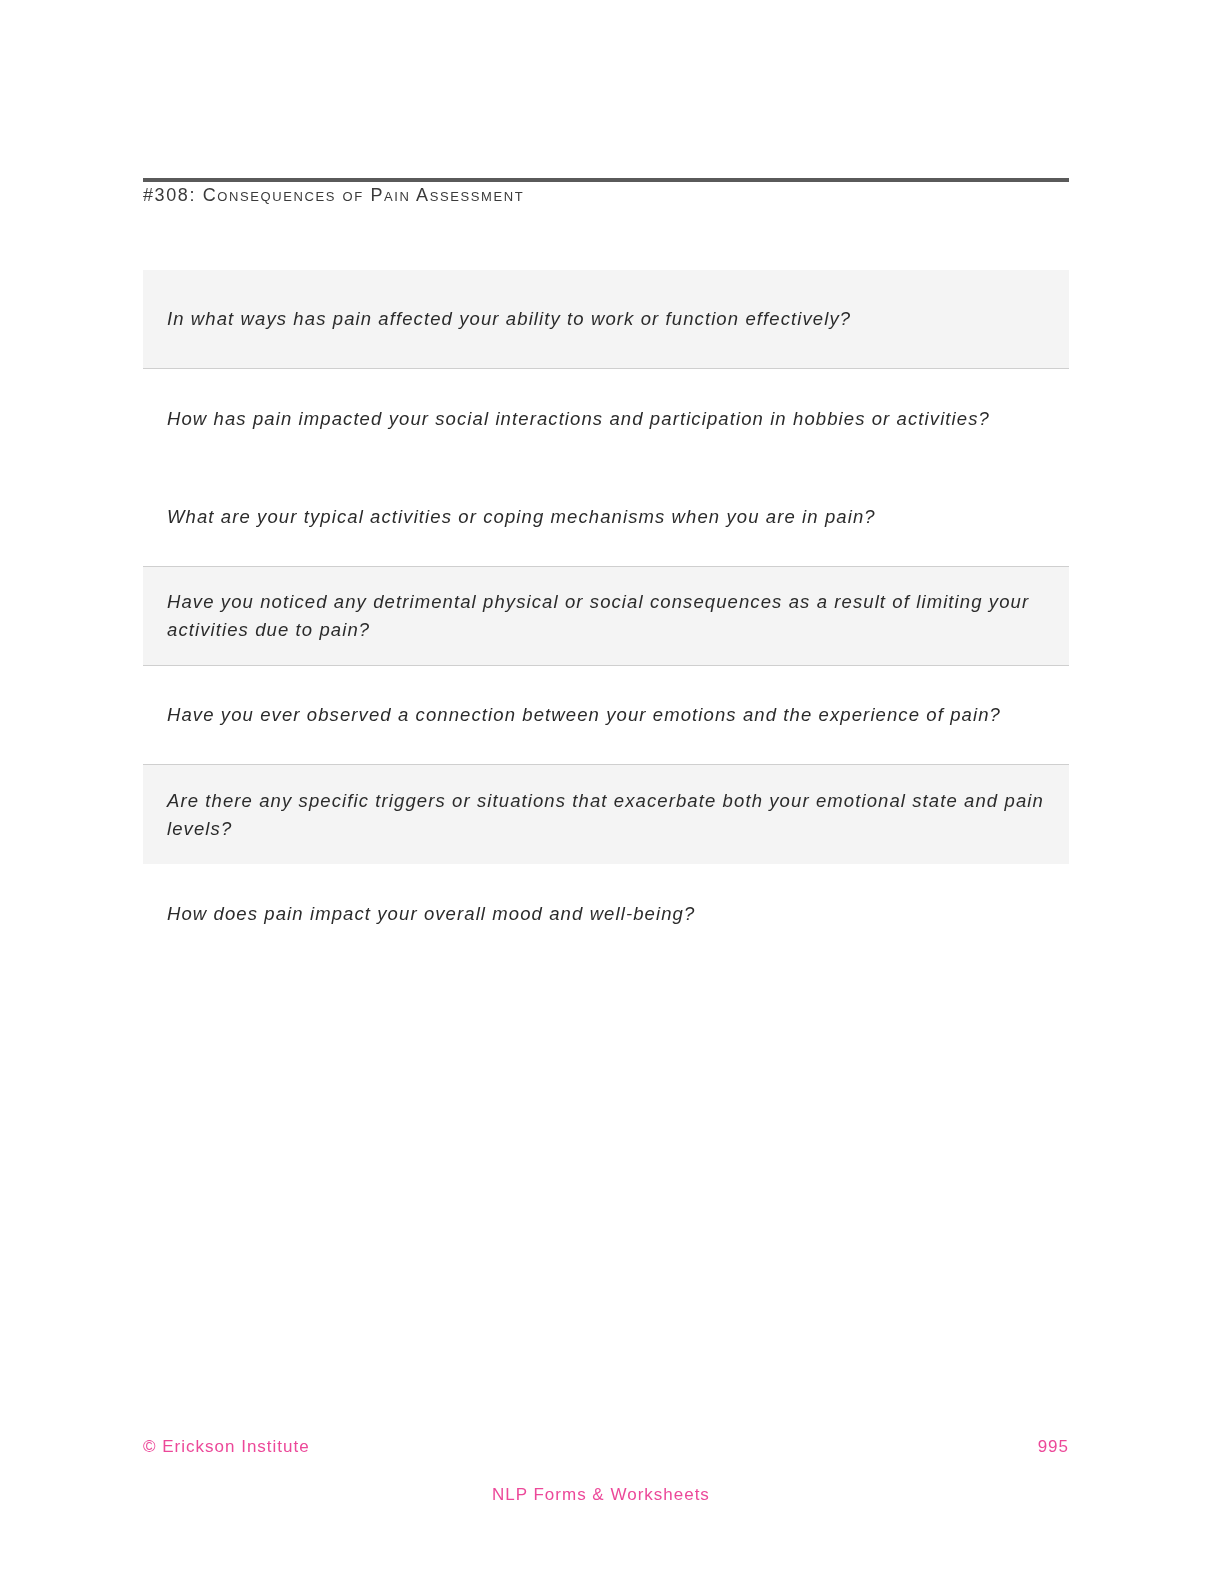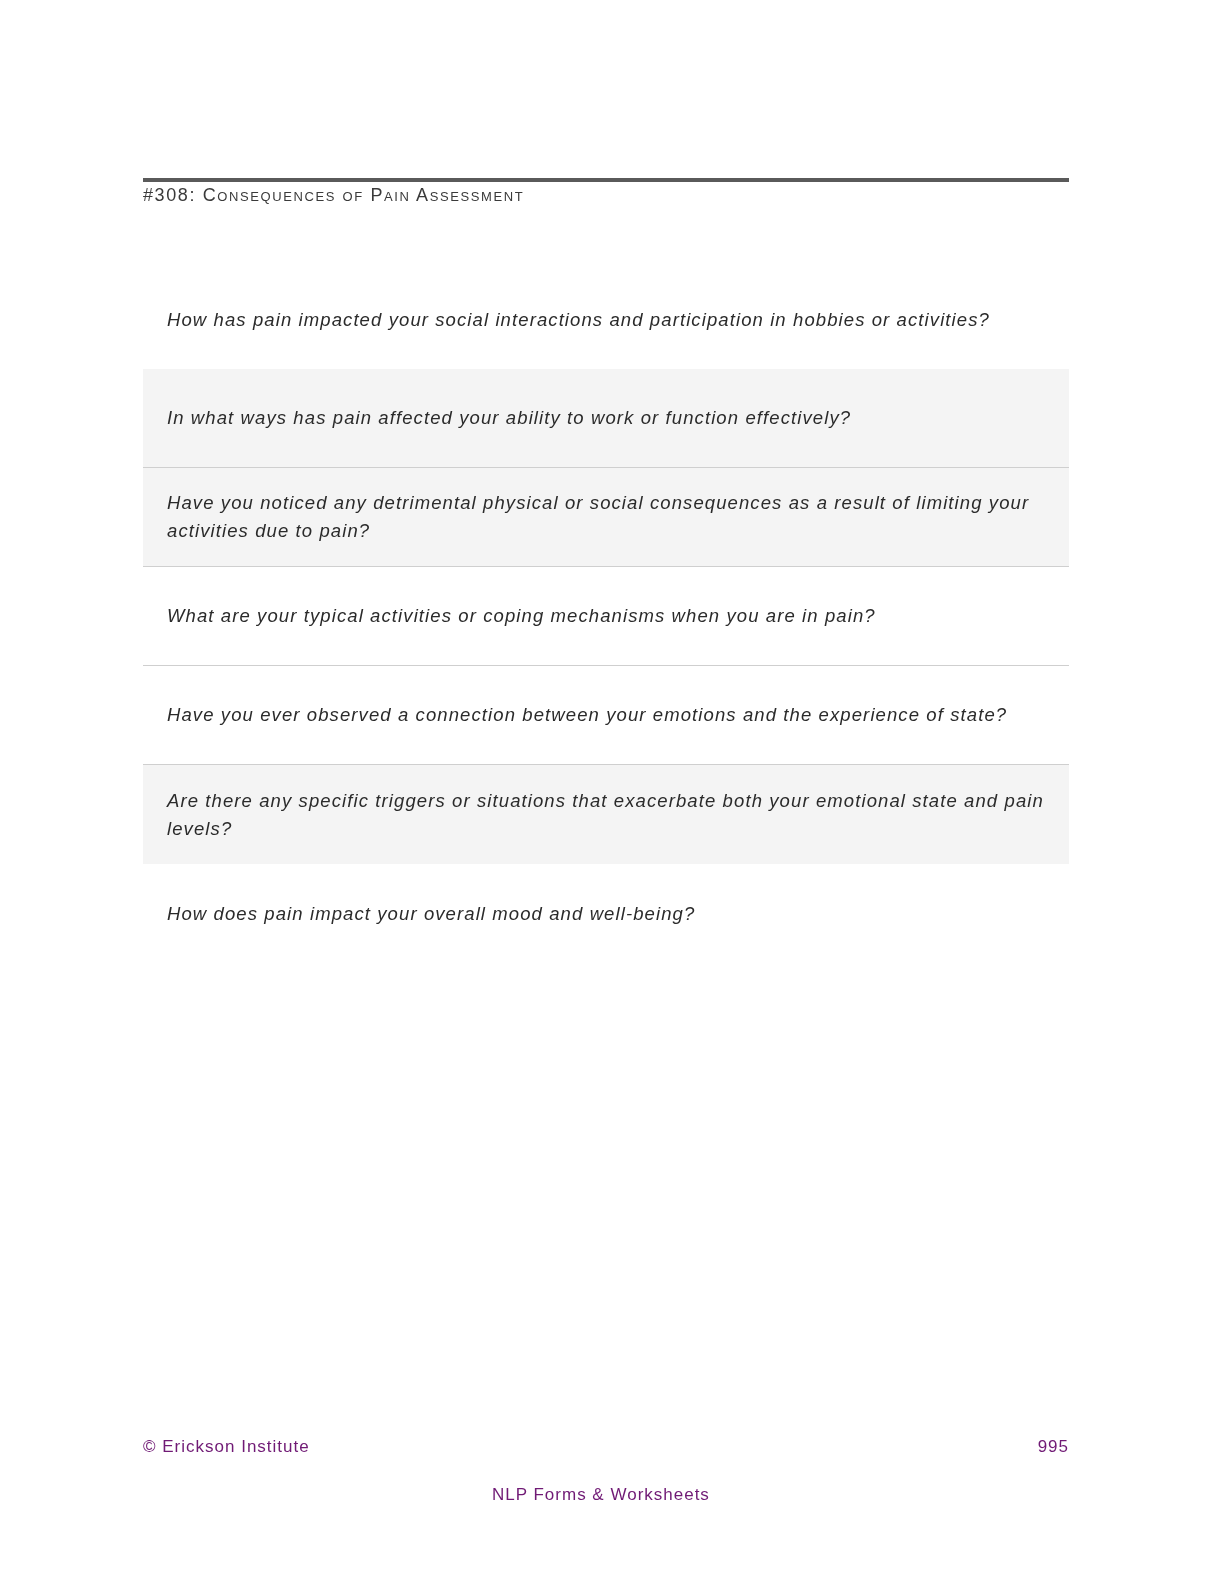--- a/index.html
+++ b/index.html
@@ -70,21 +70,21 @@
       display: block;
     }
     .footer {
       position: absolute;
       top: 1437px;
       left: 0;
       width: 926px;
       height: 24px;
       font-size: 17px;
       letter-spacing: 1px;
-      color: #701a75;
+      color: #ec4899;
     }
     .footer .f-left {
       position: absolute;
       left: 0;
       top: 0;
     }
     .footer .f-center {
       position: absolute;
       left: 349px;
       top: 0;
@@ -97,34 +97,34 @@
     }
   </style>
 </head>
 <body>
 
 <div class="page">
   <div class="top-rule"></div>
   <div class="title">#308: Consequences of Pain Assessment</div>
 
   <div class="questions">
+    <div class="q-row shaded sep-bottom">
+      <span class="q-text">In what ways has pain affected your ability to work or function effectively?</span>
+    </div>
     <div class="q-row">
       <span class="q-text">How has pain impacted your social interactions and participation in hobbies or activities?</span>
     </div>
-    <div class="q-row shaded sep-bottom">
-      <span class="q-text">In what ways has pain affected your ability to work or function effectively?</span>
+    <div class="q-row sep-bottom">
+      <span class="q-text">What are your typical activities or coping mechanisms when you are in pain?</span>
     </div>
     <div class="q-row shaded sep-bottom">
       <span class="q-text">Have you noticed any detrimental physical or social consequences as a result of limiting your activities due to pain?</span>
     </div>
     <div class="q-row sep-bottom">
-      <span class="q-text">What are your typical activities or coping mechanisms when you are in pain?</span>
-    </div>
-    <div class="q-row sep-bottom">
-      <span class="q-text">Have you ever observed a connection between your emotions and the experience of state?</span>
+      <span class="q-text">Have you ever observed a connection between your emotions and the experience of pain?</span>
     </div>
     <div class="q-row shaded">
       <span class="q-text">Are there any specific triggers or situations that exacerbate both your emotional state and pain levels?</span>
     </div>
     <div class="q-row">
       <span class="q-text">How does pain impact your overall mood and well-being?</span>
     </div>
   </div>
 
   <div class="footer">

